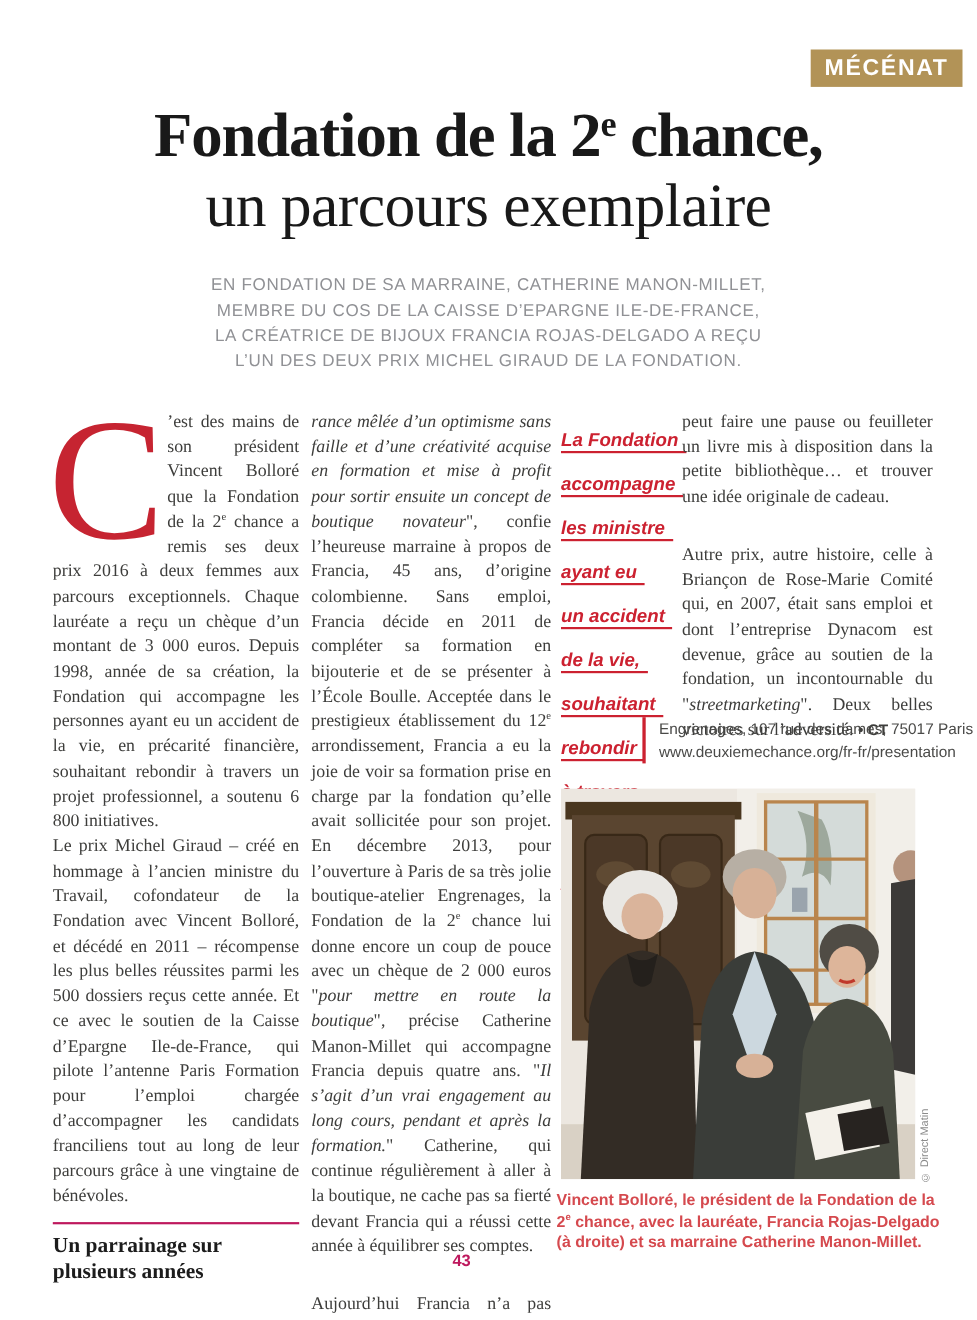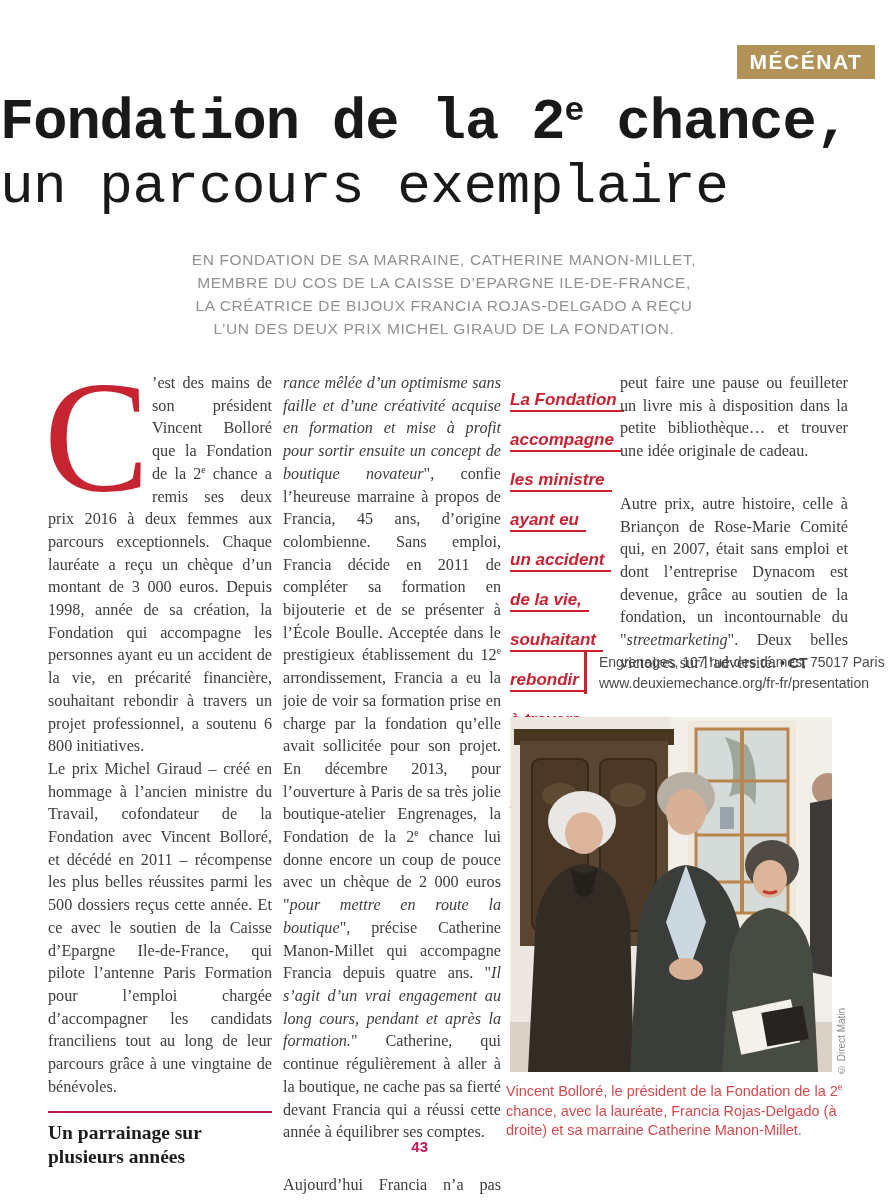--- a/index.html
+++ b/index.html
@@ -15,21 +15,21 @@
   .badge{
     position:absolute;left:737px;top:45px;width:138px;height:34px;
     background:#b29357;color:#fff;
     font-family:"Liberation Sans",sans-serif;
     font-weight:bold;font-size:21px;letter-spacing:1.5px;
     display:flex;align-items:center;justify-content:center;
   }
   
   .title{
     position:absolute;left:0;top:92px;width:888px;
-    text-align:left;color:#191919;line-height:1.12;font-family:Liberation Mono, monospace;
+    text-align:center;color:#191919;line-height:1.12;
   }
   .title .l1{font-size:57px;font-weight:bold;letter-spacing:-1px;}
   .title .l1 sup{font-size:58%;vertical-align:18px;}
   .title .l2{font-size:56px;font-weight:normal;letter-spacing:-0.5px;}
   
   .standfirst{
     position:absolute;left:144px;top:248px;width:600px;
     text-align:center;
     font-family:"Liberation Sans",sans-serif;
     font-size:15.5px;line-height:23px;letter-spacing:0.6px;
@@ -79,21 +79,21 @@
   .photo svg{display:block;width:100%;height:100%;}
   .photo-credit{
     position:absolute;left:836px;top:985px;height:90px;
     writing-mode:vertical-rl;transform:rotate(180deg);
     font-family:"Liberation Sans",sans-serif;font-size:10px;color:#8b8b8b;
     white-space:nowrap;
   }
   .caption{
     position:absolute;left:506px;top:1082px;width:352px;
     font-family:"Liberation Sans",sans-serif;
-    font-size:14.5px;line-height:19.5px;color:#d5494e;font-weight:normal;
+    font-size:14.5px;line-height:19.5px;color:#d5494e;font-weight:bold;
     text-align:left;
   }
   .caption sup{font-size:60%;}
   
   .pagenum{
     position:absolute;left:368px;top:1138px;width:60px;
     text-align:right;
     font-family:"Liberation Sans",sans-serif;
     font-weight:bold;font-size:15px;color:#be185d;
   }

